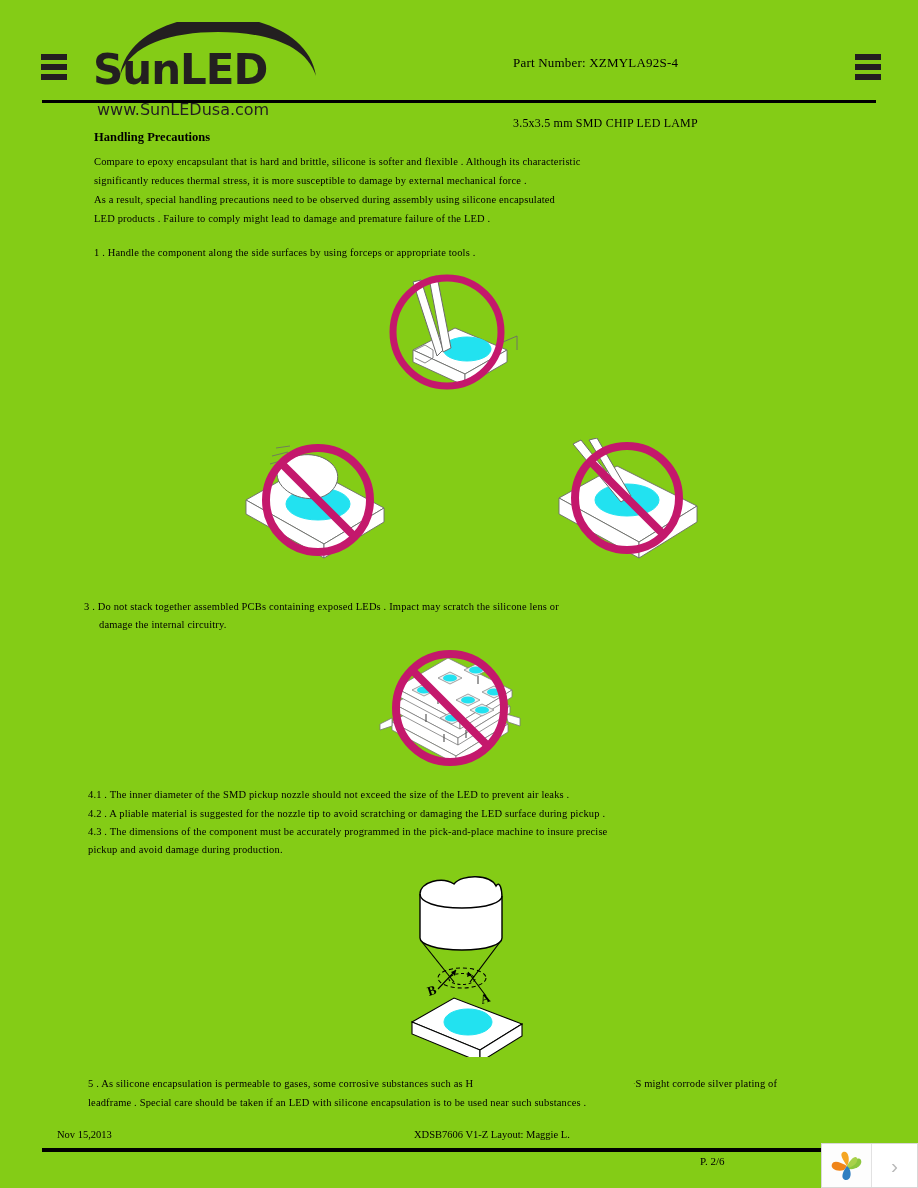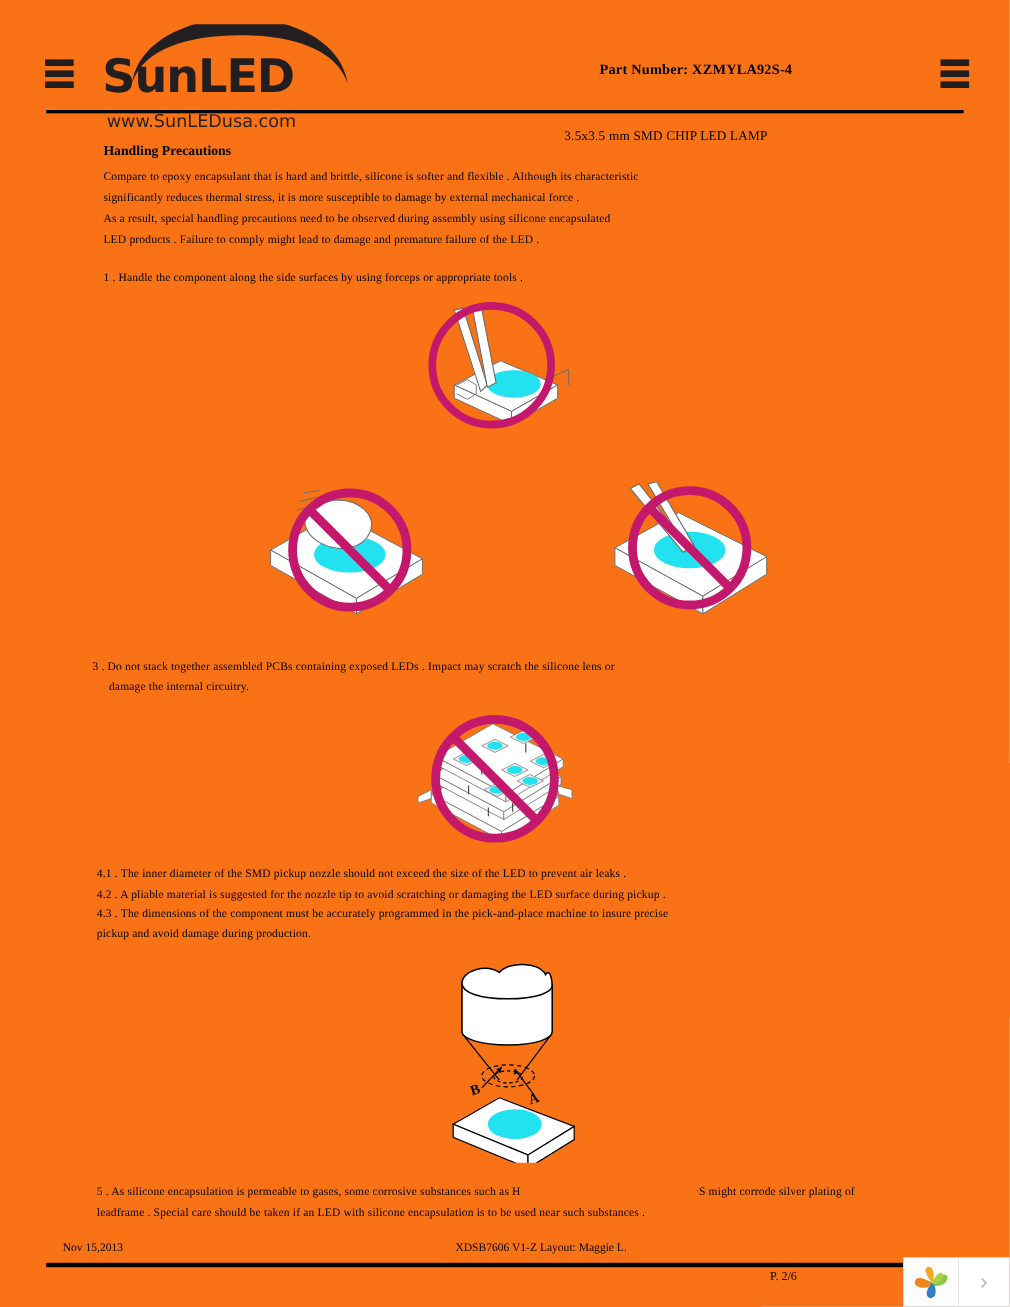--- a/index.html
+++ b/index.html
@@ -13,21 +13,21 @@
     position: relative;
     font-family: "Liberation Serif", serif;
     color: #000000;
     overflow: hidden;
   }
 
   
   .page {
     position: absolute;
     inset: 0;
-    background: #f97316;
+    background: #84cc16;
   }
 
   
   .header {
     position: absolute;
     left: 0; top: 0;
     width: 918px;
     height: 104px;
   }
   .hamburger {
@@ -81,25 +81,24 @@
     font-size: 16px;
     color: #231f20;
     letter-spacing: 0px;
   }
 
   .partno {
     position: absolute;
     left: 513px;
     top: 55px;
     font-family: "Liberation Serif", serif;
-    font-weight: bold;
+    font-weight: normal;
     font-size: 13px;
     letter-spacing: 0.2px;
     white-space: nowrap;
-    margin-left: 32px;
   }
   .partdesc {
     position: absolute;
     left: 513px;
     top: 84px;
     font-family: "Liberation Serif", serif;
     font-size: 12px;
     letter-spacing: 0.2px;
     white-space: nowrap;
     margin-top: 32px;

